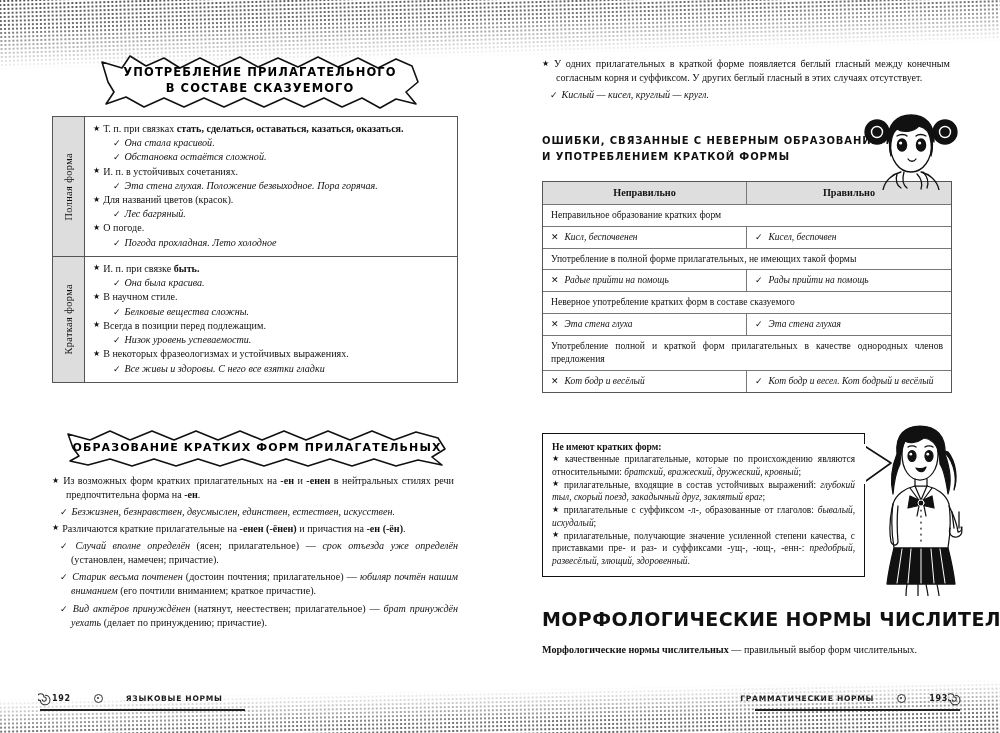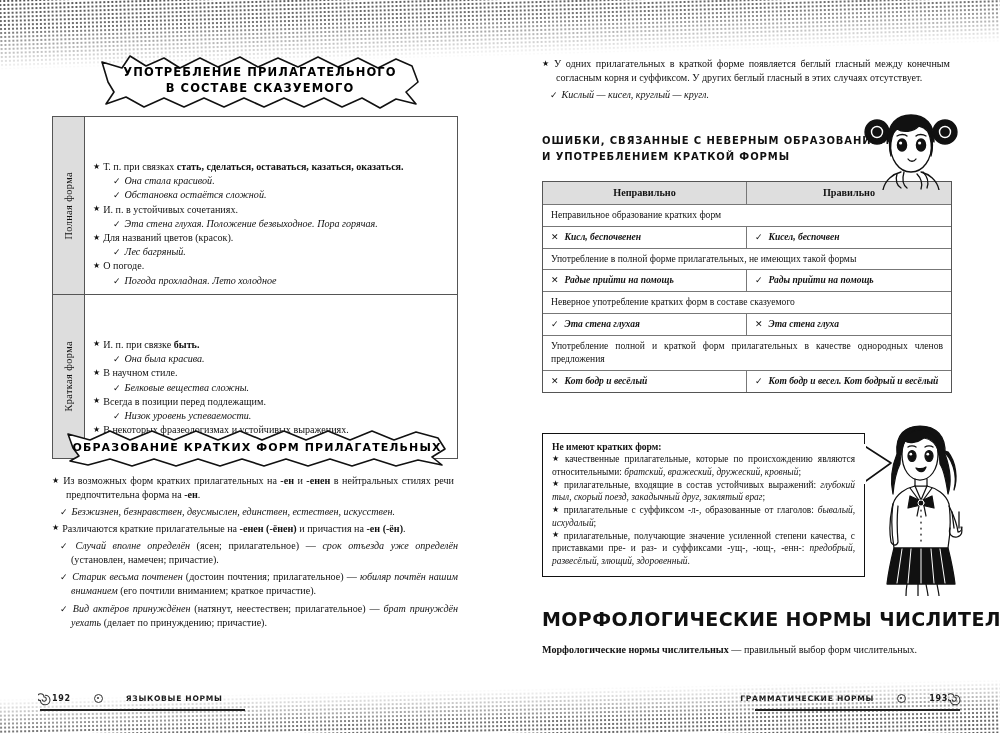--- a/index.html
+++ b/index.html
@@ -106,21 +106,20 @@
     writing-mode: vertical-rl;
     transform: rotate(180deg);
     font-size: 10.3px;
     letter-spacing: .4px;
     white-space: nowrap;
   }
   #forms-table .rowbody {
     flex: 1 1 auto;
     padding: 5px 8px 6px 8px;
     box-sizing: border-box;
-    margin-top: 38px;
   }
   .bullet-line {
     font-size: 10.1px; line-height: 1.42;
     padding-left: 14px; text-indent: -14px;
     text-align: justify;
     margin: 0;
   }
   .sub-ex {
     font-size: 10.1px; font-style: italic; line-height: 1.4;
     padding-left: 32px; text-indent: -12px;
@@ -148,21 +147,21 @@
     box-sizing: border-box;
     padding: 4px 8px;
     font-size: 9.5px;
     line-height: 1.35;
   }
   #err-table .et-cell.half { width: 50%; flex: 0 0 50%; }
   #err-table .et-cell.half:first-child { border-right: 1.2px solid #777; }
   #err-table .et-cell.full { width: 100%; flex: 0 0 100%; }
   #err-table .et-cell.desc { font-size: 9.6px; text-align: justify; }
   #err-table .mark { font-style: normal; margin-right: 6px; font-size: 9px; }
-  #err-table .et-ital { font-style: italic; font-weight: bold; }
+  #err-table .et-ital { font-style: italic; }
 
   
   #noshort-box {
     position: absolute;
     left: 42px; top: 433px;
     width: 323px;
     border: 1.6px solid #111;
     background: #fff;
     padding: 7px 9px 8px 9px;
     box-sizing: border-box;
@@ -386,22 +385,22 @@
         </div>
       <div class="et-row">
         <div class="et-cell half"><span class="mark">✕</span><span class="et-ital">Радые прийти на помощь</span></div>
         <div class="et-cell half"><span class="mark">✓</span><span class="et-ital">Рады прийти на помощь</span></div>
       </div>
 
       <div class="et-row">
           <div class="et-cell full desc">Неверное употребление кратких форм в составе сказуемого</div>
         </div>
       <div class="et-row">
+        <div class="et-cell half"><span class="mark">✕</span><span class="et-ital">Эта стена глуха</span></div>
         <div class="et-cell half"><span class="mark">✓</span><span class="et-ital">Эта стена глухая</span></div>
-        <div class="et-cell half"><span class="mark">✕</span><span class="et-ital">Эта стена глуха</span></div>
       </div>
 
       <div class="et-row">
           <div class="et-cell full desc">Употребление полной и краткой форм прилагательных в качестве однородных членов предложения</div>
         </div>
       <div class="et-row">
         <div class="et-cell half"><span class="mark">✕</span><span class="et-ital">Кот бодр и весёлый</span></div>
         <div class="et-cell half"><span class="mark">✓</span><span class="et-ital">Кот бодр и весел. Кот бодрый и весёлый</span></div>
       </div>
     </div>

